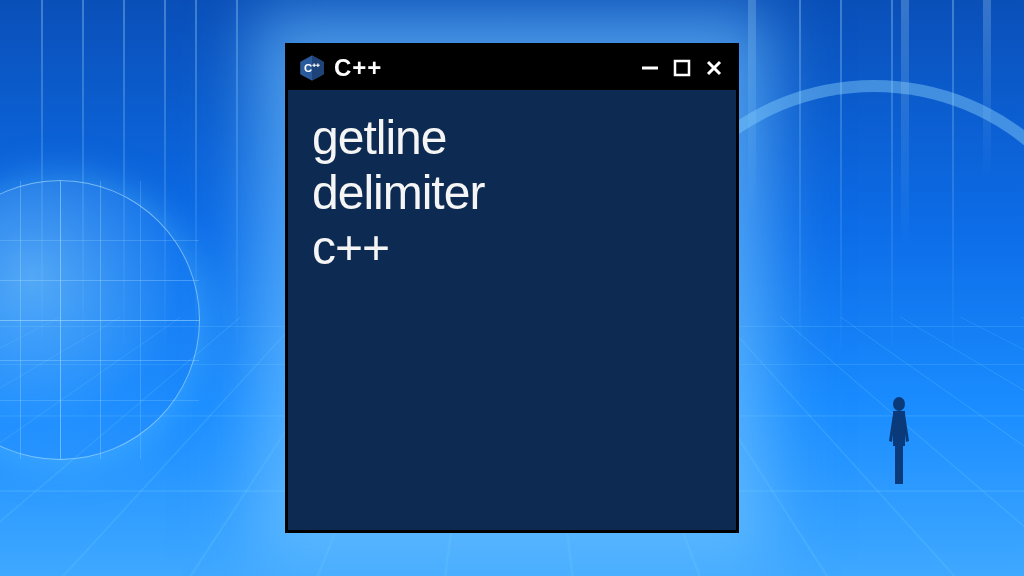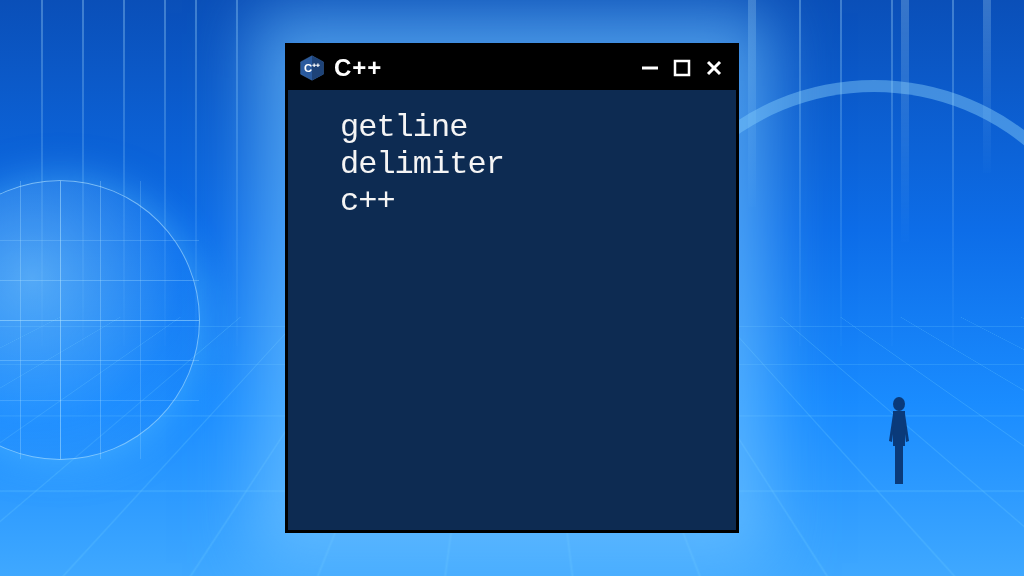--- a/index.html
+++ b/index.html
@@ -181,26 +181,25 @@
       cursor: pointer;
       font-family: "Arial", sans-serif;
     }
     
     .content {
       padding: 20px 24px;
     }
     
     .content-text {
       color: #f5f5f5;
-      font-size: 32px;
+      font-size: 48px;
       line-height: 1.15;
-      font-family: Liberation Mono, monospace;
+      font-family: Liberation Sans, sans-serif;
       white-space: pre-line;
       letter-spacing: -1px;
-      margin-left: 28px;
     }
   </style>
 </head>
 <body>
 
 <div class="background"></div>
 
 <div class="bg-lines">
   <div class="vline" style="left:4%"></div>
   <div class="vline" style="left:8%"></div>

